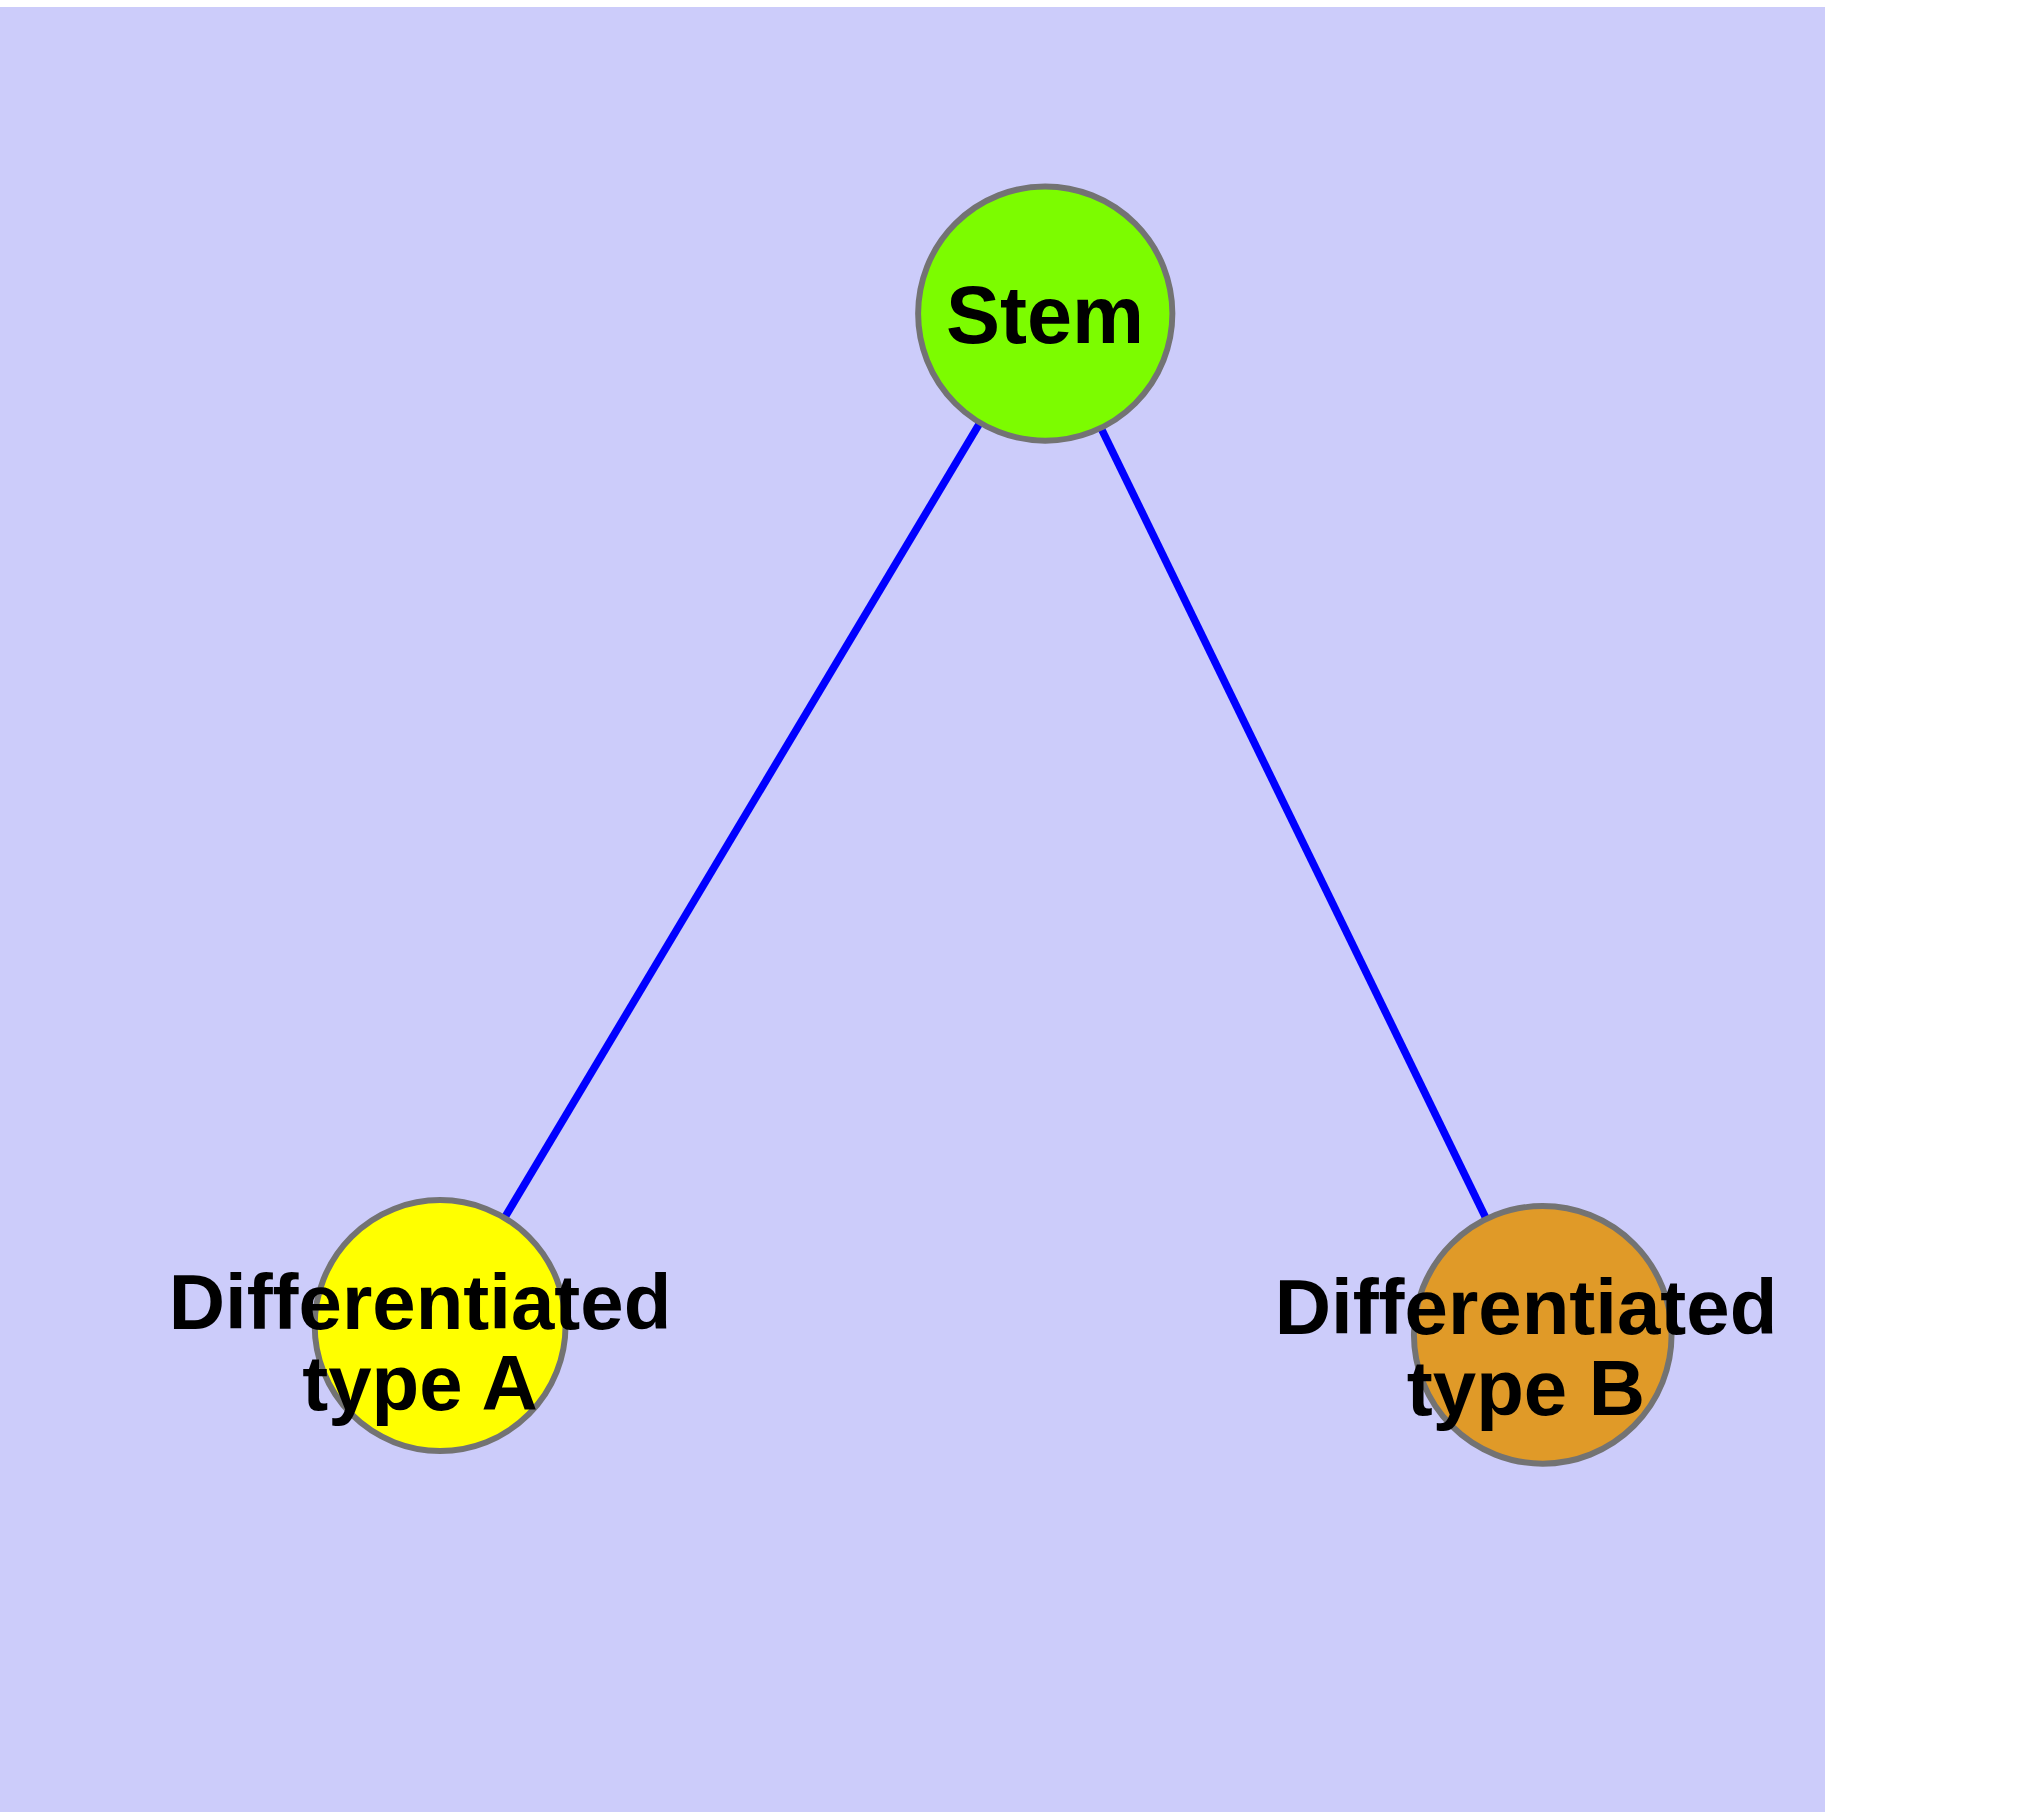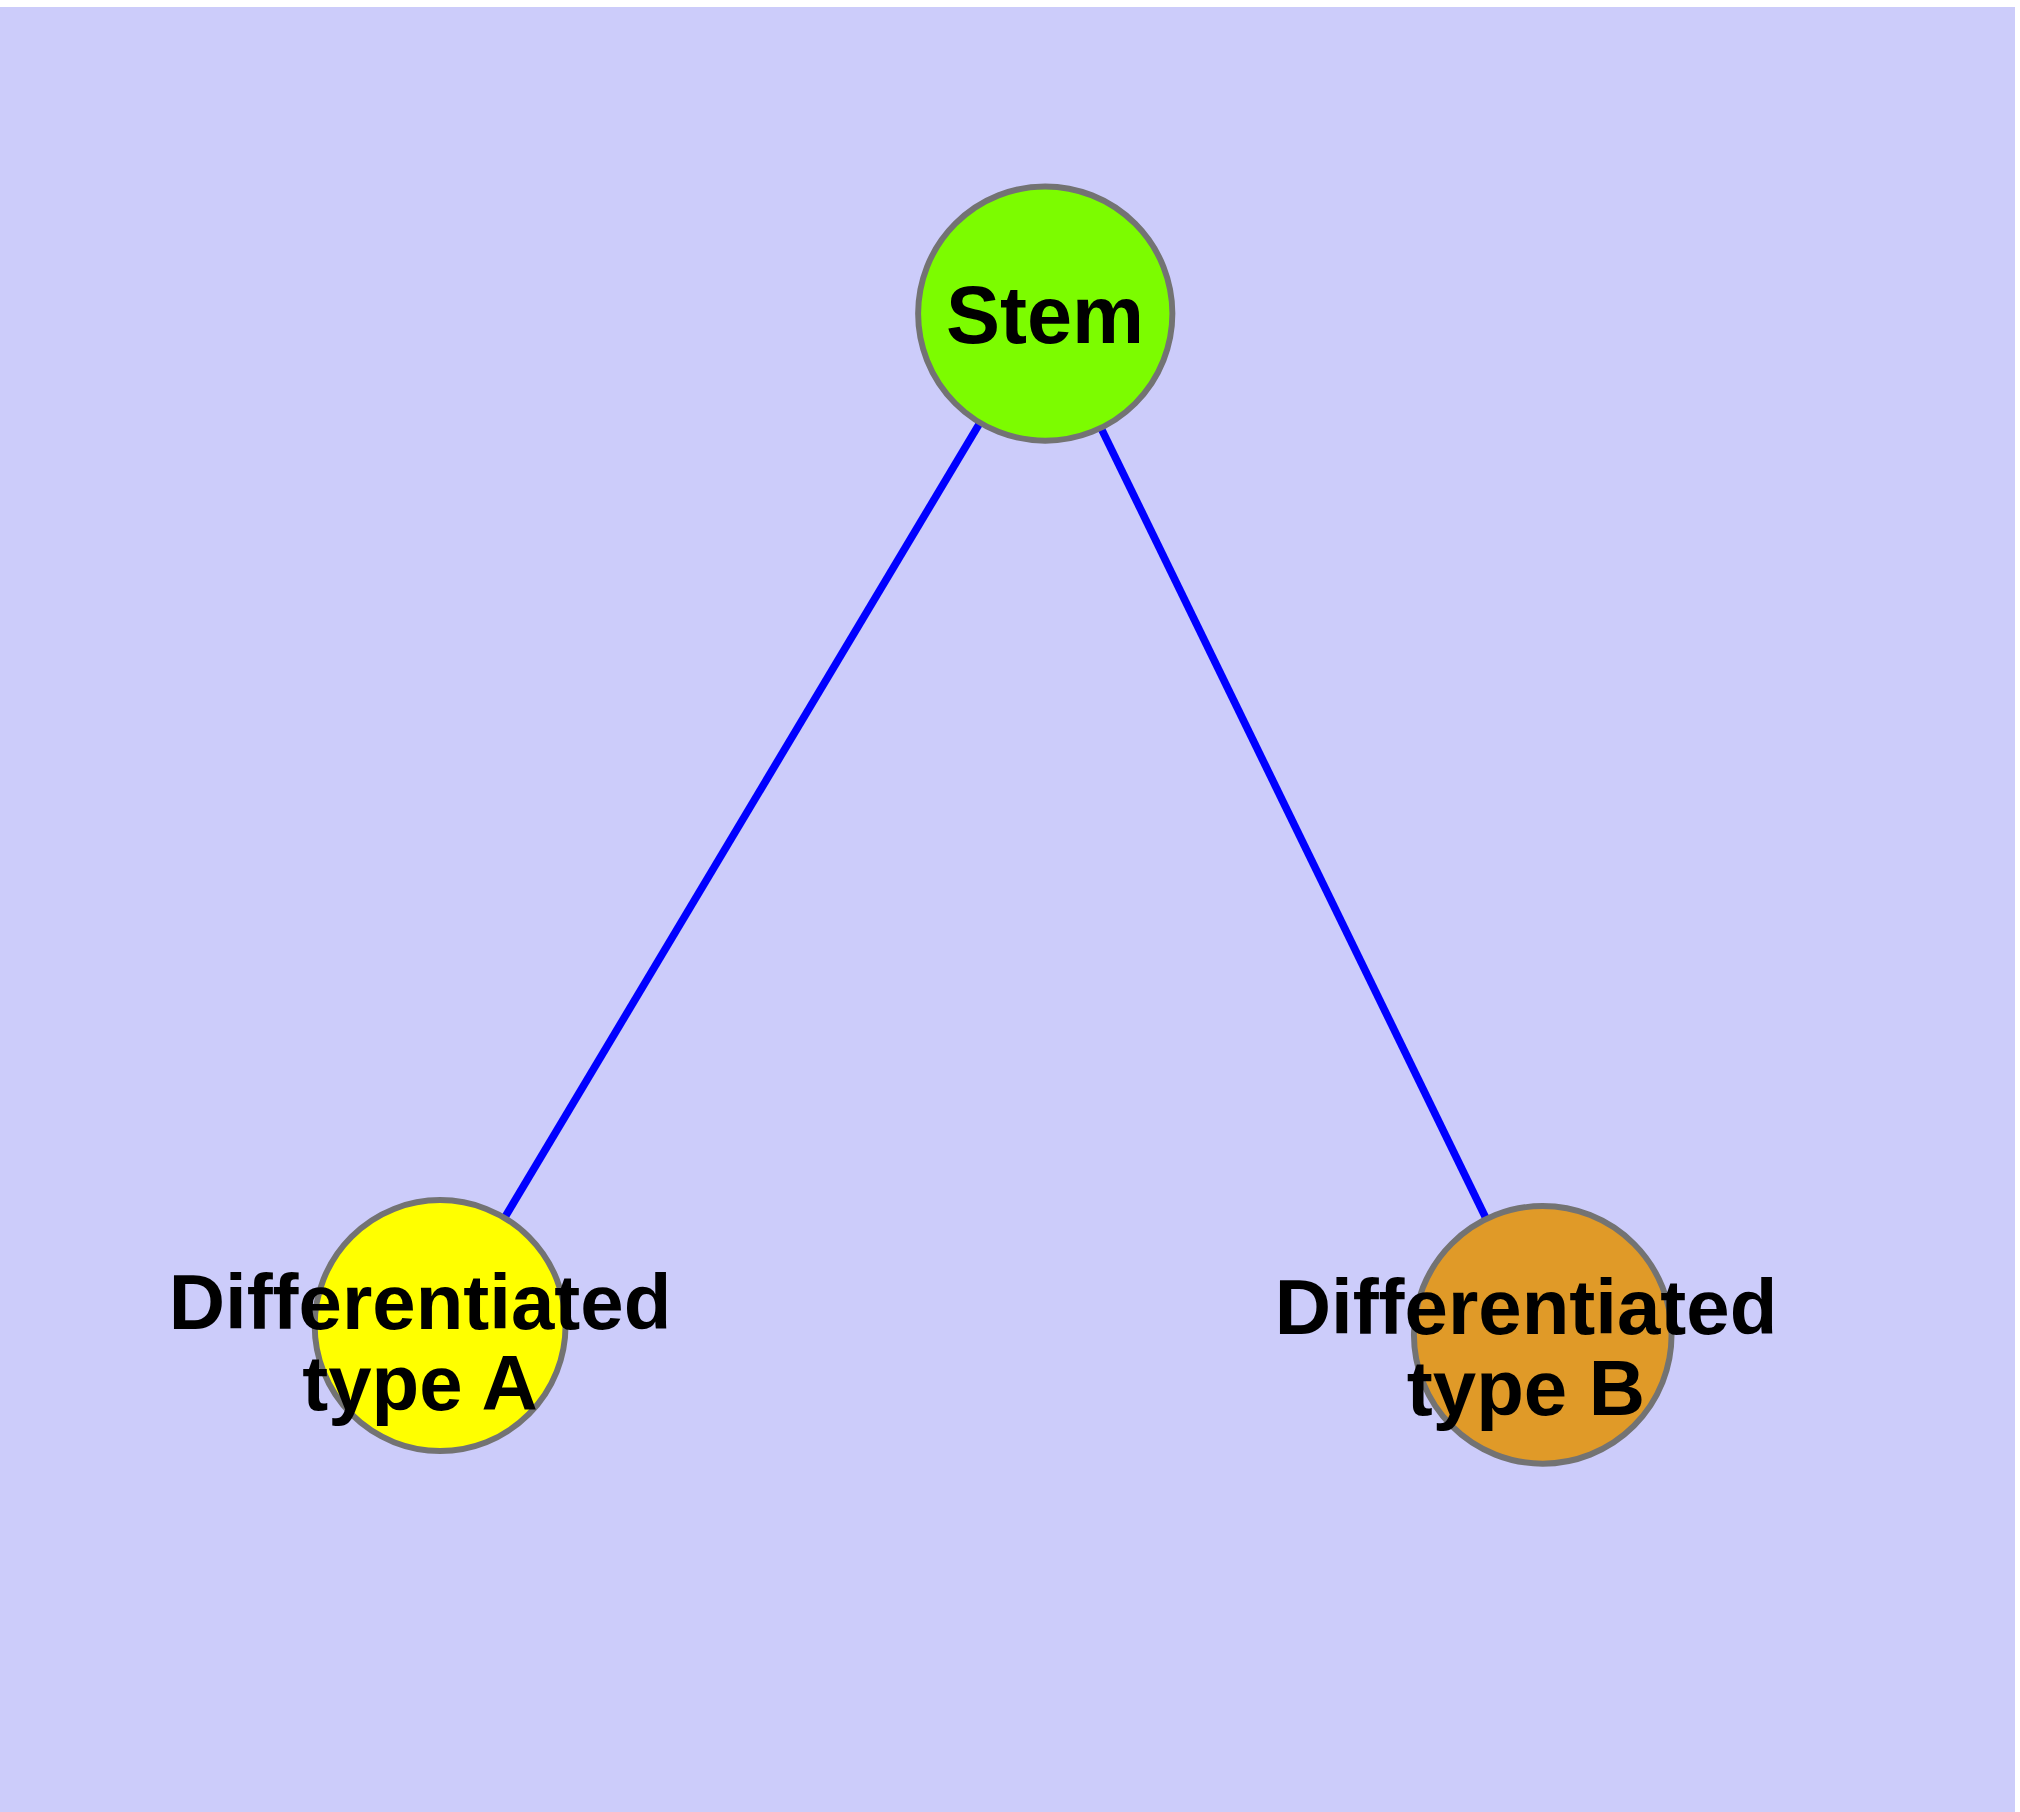--- a/index.html
+++ b/index.html
@@ -2,21 +2,21 @@
 <html style="font-size:13.6px"><head>
 <meta charset="utf-8">
 <style>
   html, body {
     margin: 0;
     padding: 0;
     background: #ffffff;
   }
   #canvas {
     position: relative;
-    width: 2015px;
+    width: 1825px;
     height: 1812px;
     background: #ffffff;
     overflow: hidden;
     font-family: "Liberation Sans", sans-serif;
   }
   #graph-bg {
     position: absolute;
     left: 0;
     top: 6.8px;
     width: 2021px;

